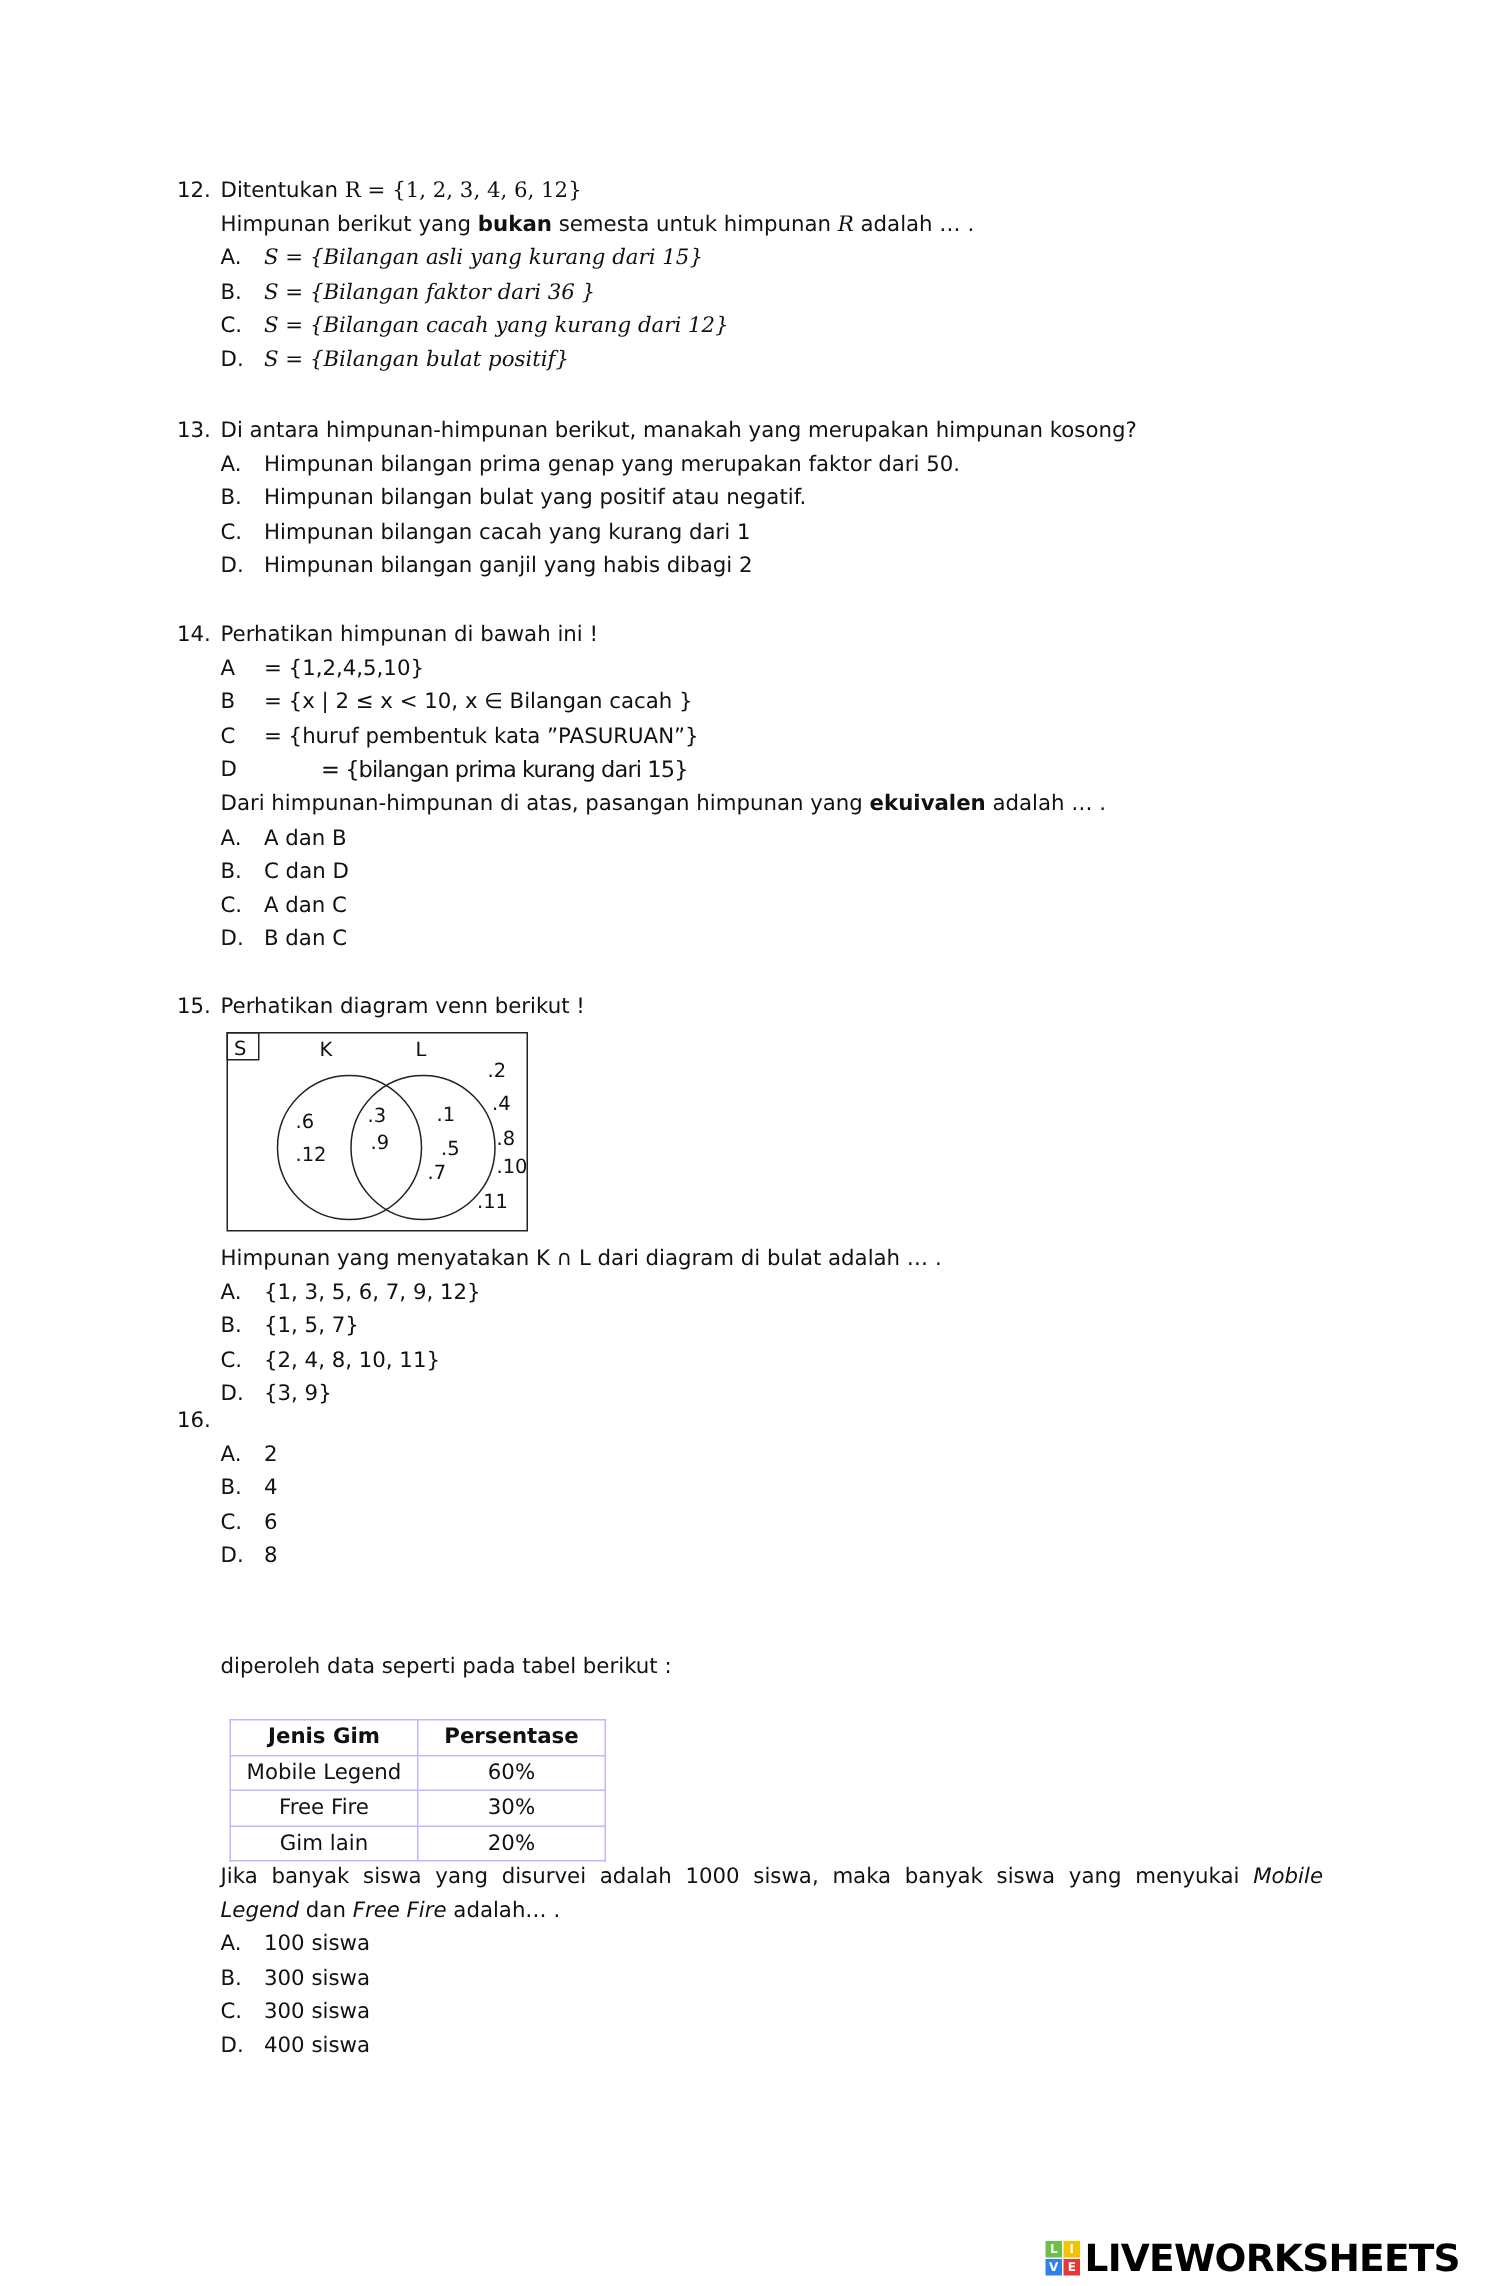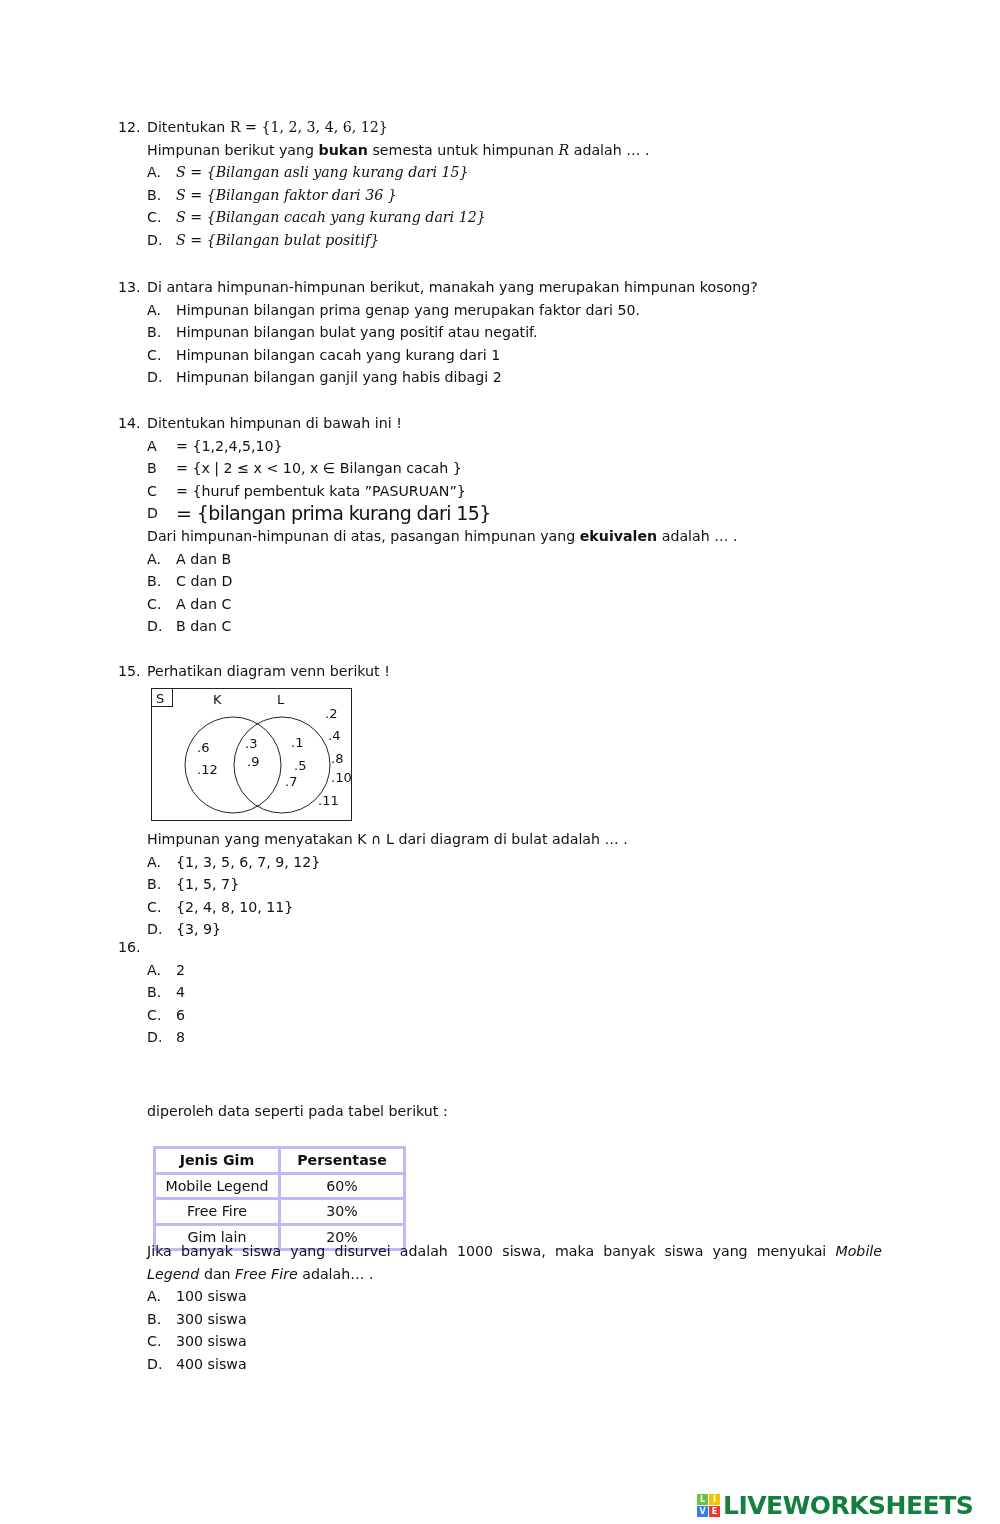--- a/index.html
+++ b/index.html
@@ -8,32 +8,32 @@
   .q { position:absolute; left:118px; width:764px; }
   .line { height:22.6px; line-height:22.6px; white-space:nowrap; position:relative; }
   .num { position:absolute; left:0; }
   .txt { position:absolute; left:29px; }
   .opt .lbl { position:absolute; left:29px; }
   .opt .otxt { position:absolute; left:58px; }
   .math { font-family:"DejaVu Serif", serif; font-style:italic; }
   .mathr { font-family:"DejaVu Serif", serif; }
   b { font-weight:bold; }
   .just { position:absolute; left:29px; width:735px; text-align:justify; text-align-last:justify; white-space:normal; }
-  .condensed { letter-spacing:-0.6px; font-size:19px; }
+  .condensed { letter-spacing:-0.6px; font-size:15px;margin-left:38px; }
   .setdef .k { position:absolute; left:29px; }
   .setdef .v { position:absolute; left:58px; }
 
   
   .venn { position:absolute; left:151px; top:688px; width:201px; height:133px; }
   .venn svg { position:absolute; left:0; top:0; overflow:visible; }
   .vtxt { font-family:"DejaVu Sans", sans-serif; font-size:13px; fill:#111; }
 
   
   table.gim { position:absolute; left:153px; top:1146px; border-collapse:collapse; }
-  table.gim td, table.gim th { border:3px solid #c4b5fd; height:22.5px; padding:0; text-align:center;
+  table.gim td, table.gim th { border:1px solid #c4b5fd; height:22.5px; padding:0; text-align:center;
        font-size:14.2px; font-family:"DejaVu Sans", sans-serif; line-height:22px; }
   table.gim th { font-weight:bold; }
   table.gim col.c1 { width:125px; }
   table.gim col.c2 { width:125px; }
 
   
   .logo { position:absolute; left:697px; top:1490px; height:30px; display:flex; align-items:center; }
   .logo .tiles { display:grid; grid-template-columns:11px 11px; grid-template-rows:11px 11px; gap:1px; margin-right:3px; }
   .logo .tile { font-size:8px; font-weight:bold; color:#fff; text-align:center; line-height:11px; font-family:"DejaVu Sans", sans-serif; }
   .logo .word { font-family:"DejaVu Sans", sans-serif; font-weight:bold; font-size:25px; letter-spacing:-0.5px; }
@@ -86,21 +86,21 @@
     </div>
   <div class="line opt">
       <span class="lbl">D.</span>
       <span class="otxt">Himpunan bilangan ganjil yang habis dibagi 2</span>
     </div>
 </div>
 
 <div class="q" style="top:412px;">
   <div class="line">
     <span class="num">14.</span>
-    <span class="txt">Ditentukan himpunan di bawah ini !</span>
+    <span class="txt">Perhatikan himpunan di bawah ini !</span>
   </div>
   <div class="line setdef">
       <span class="k">A</span>
       <span class="v">= {1,2,4,5,10}</span>
     </div>
   <div class="line setdef">
       <span class="k">B</span>
       <span class="v">= {x | 2 ≤ x &lt; 10, x ∈ Bilangan cacah }</span>
     </div>
   <div class="line setdef">
@@ -263,14 +263,14 @@
     </div>
 </div>
 
 <div class="logo">
   <div class="tiles">
     <span class="tile" style="background:#6cc04a">L</span>
     <span class="tile" style="background:#f5c400">I</span>
     <span class="tile" style="background:#2f80ed">V</span>
     <span class="tile" style="background:#e53935">E</span>
   </div>
-  <span class="word" style="color:#15803d">LIVEWORKSHEETS</span>
+  <span class="word" style="color:#000000">LIVEWORKSHEETS</span>
 </div>
 
 </body></html>

